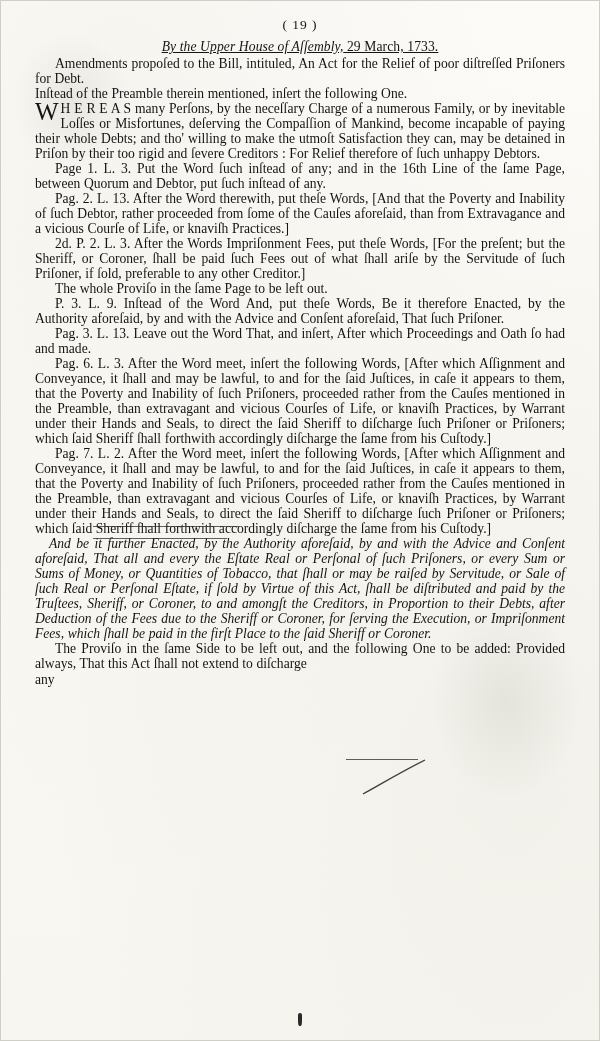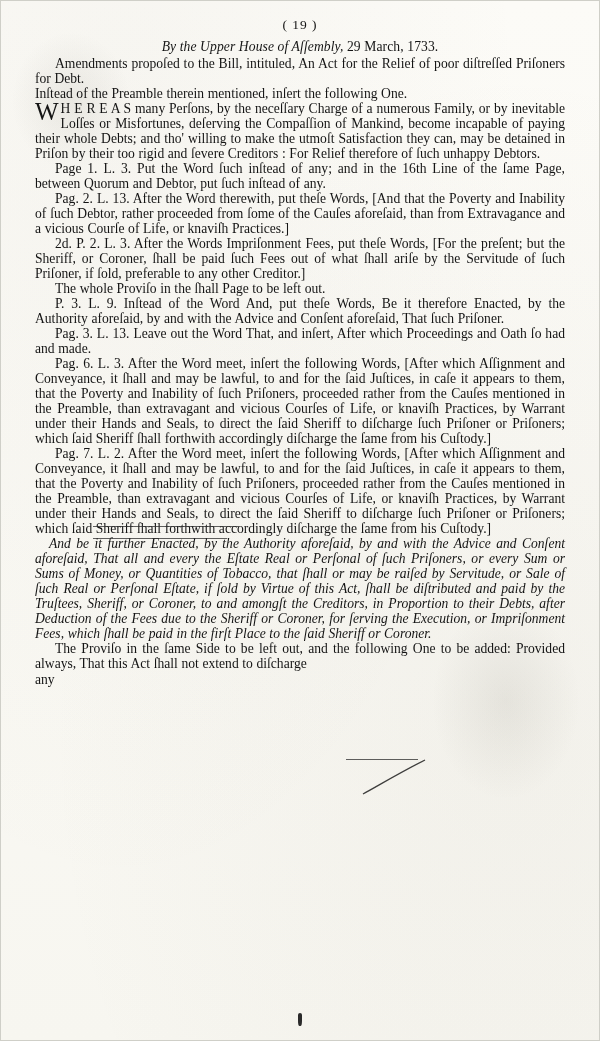--- a/index.html
+++ b/index.html
@@ -37,20 +37,21 @@
     font-size: 13.5px;
     letter-spacing: 1px;
     margin-bottom: 6px;
   }
   .heading {
     text-align: center;
     font-size: 13.6px;
     font-style: italic;
     margin-bottom: 1px;
     letter-spacing: 0.1px;
+    text-decoration: underline;
   }
   .heading .rm { font-style: normal; }
   p {
     margin: 0;
     font-size: 13.6px;
     line-height: 15px;
     text-align: justify;
     text-justify: inter-word;
     letter-spacing: 0.0px;
     word-spacing: 0.2px;
@@ -121,21 +122,21 @@
       <span class="dropcap">W</span>
       <p>H E R E A S many Perſons, by the neceſſary Charge of a numerous Family, or by inevitable Loſſes or Misfortunes, deſerving the Compaſſion of Mankind, become incapable of paying their whole Debts; and tho' willing to make the utmoſt Satisfaction they can, may be detained in Priſon by their too rigid and ſevere Creditors : For Relief therefore of ſuch unhappy Debtors.</p>
     </div>
 
     <p class="ind">Page 1. L. 3. Put the Word ſuch inſtead of any; and in the 16th Line of the ſame Page, between Quorum and Debtor, put ſuch inſtead of any.</p>
 
     <p class="ind">Pag. 2. L. 13. After the Word therewith, put theſe Words, [And that the Poverty and Inability of ſuch Debtor, rather proceeded from ſome of the Cauſes aforeſaid, than from Extravagance and a vicious Courſe of Life, or knaviſh Practices.]</p>
 
     <p class="ind">2d. P. 2. L. 3. After the Words Impriſonment Fees, put theſe Words, [For the preſent; but the Sheriff, or Coroner, ſhall be paid ſuch Fees out of what ſhall ariſe by the Servitude of ſuch Priſoner, if ſold, preferable to any other Creditor.]</p>
 
-    <p class="ind">The whole Proviſo in the ſhall Page to be left out.</p>
+    <p class="ind">The whole Proviſo in the ſame Page to be left out.</p>
 
     <p class="ind">P. 3. L. 9. Inſtead of the Word And, put theſe Words, Be it therefore Enacted, by the Authority aforeſaid, by and with the Advice and Conſent aforeſaid, That ſuch Priſoner.</p>
 
     <p class="ind">Pag. 3. L. 13. Leave out the Word That, and inſert, After which Proceedings and Oath ſo had and made.</p>
 
     <p class="ind">Pag. 6. L. 3. After the Word meet, inſert the following Words, [After which Aſſignment and Conveyance, it ſhall and may be lawful, to and for the ſaid Juſtices, in caſe it appears to them, that the Poverty and Inability of ſuch Priſoners, proceeded rather from the Cauſes mentioned in the Preamble, than extravagant and vicious Courſes of Life, or knaviſh Practices, by Warrant under their Hands and Seals, to direct the ſaid Sheriff to diſcharge ſuch Priſoner or Priſoners; which ſaid Sheriff ſhall forthwith accordingly diſcharge the ſame from his Cuſtody.]</p>
 
 
     <p class="ind">Pag. 7. L. 2. After the Word meet, inſert the following Words, [After which Aſſignment and Conveyance, it ſhall and may be lawful, to and for the ſaid Juſtices, in caſe it appears to them, that the Poverty and Inability of ſuch Priſoners, proceeded rather from the Cauſes mentioned in the Preamble, than extravagant and vicious Courſes of Life, or knaviſh Practices, by Warrant under their Hands and Seals, to direct the ſaid Sheriff to diſcharge ſuch Priſoner or Priſoners; which ſaid Sheriff ſhall forthwith accordingly diſcharge the ſame from his Cuſtody.]</p>
 

